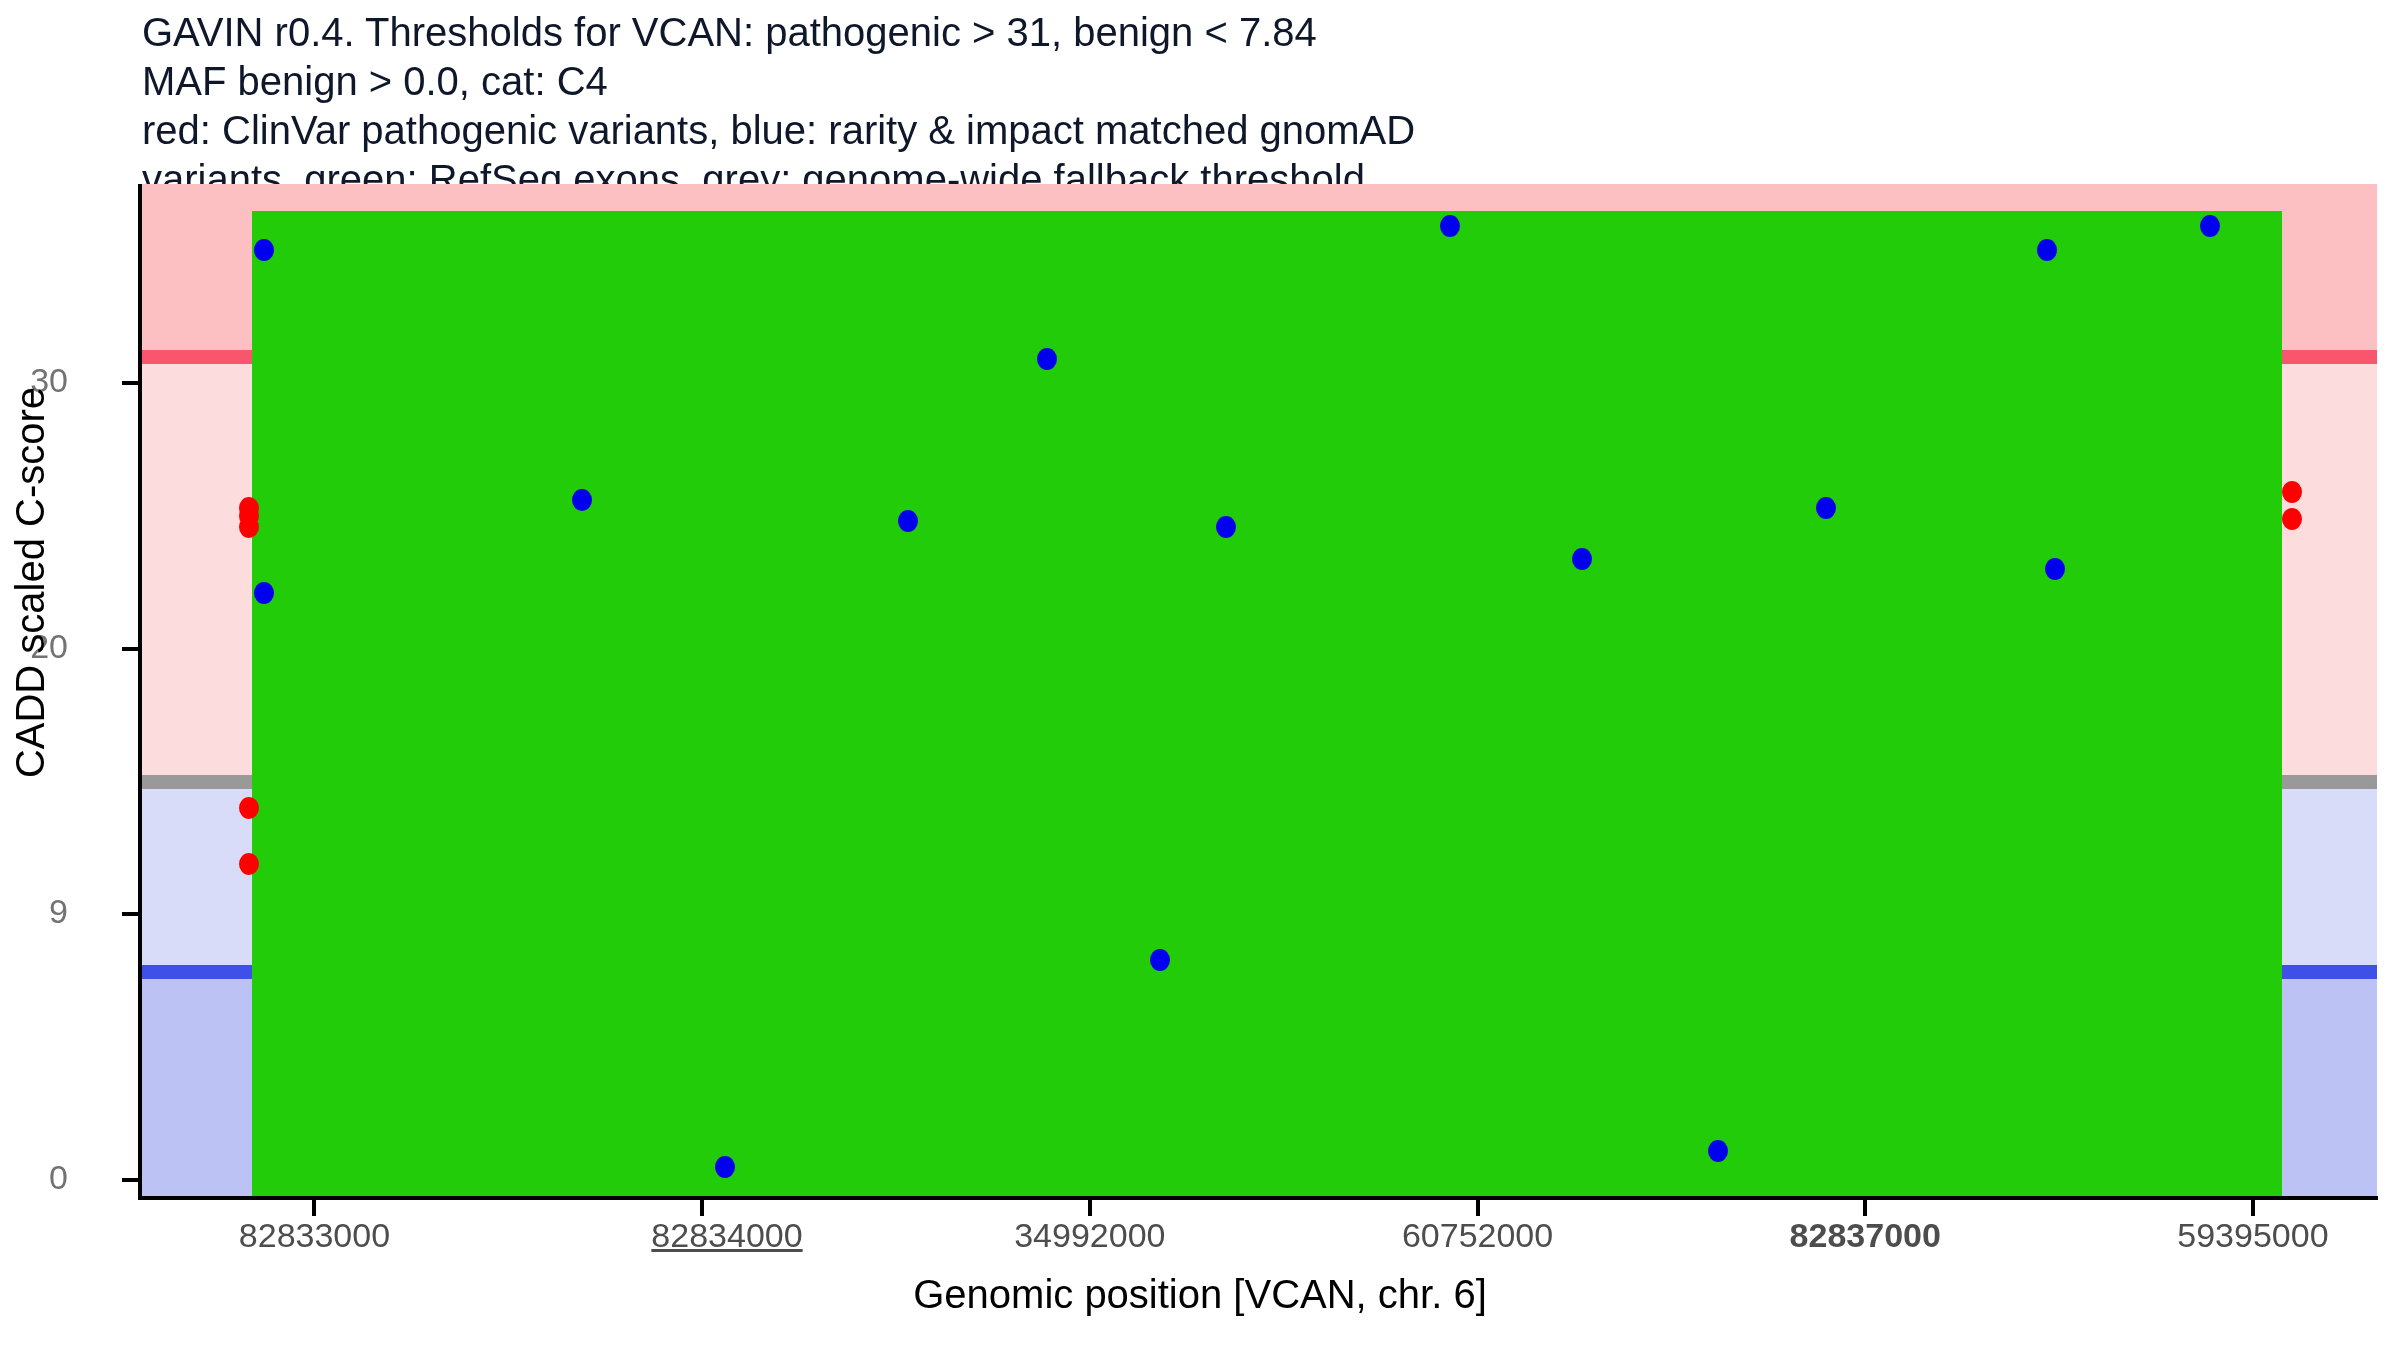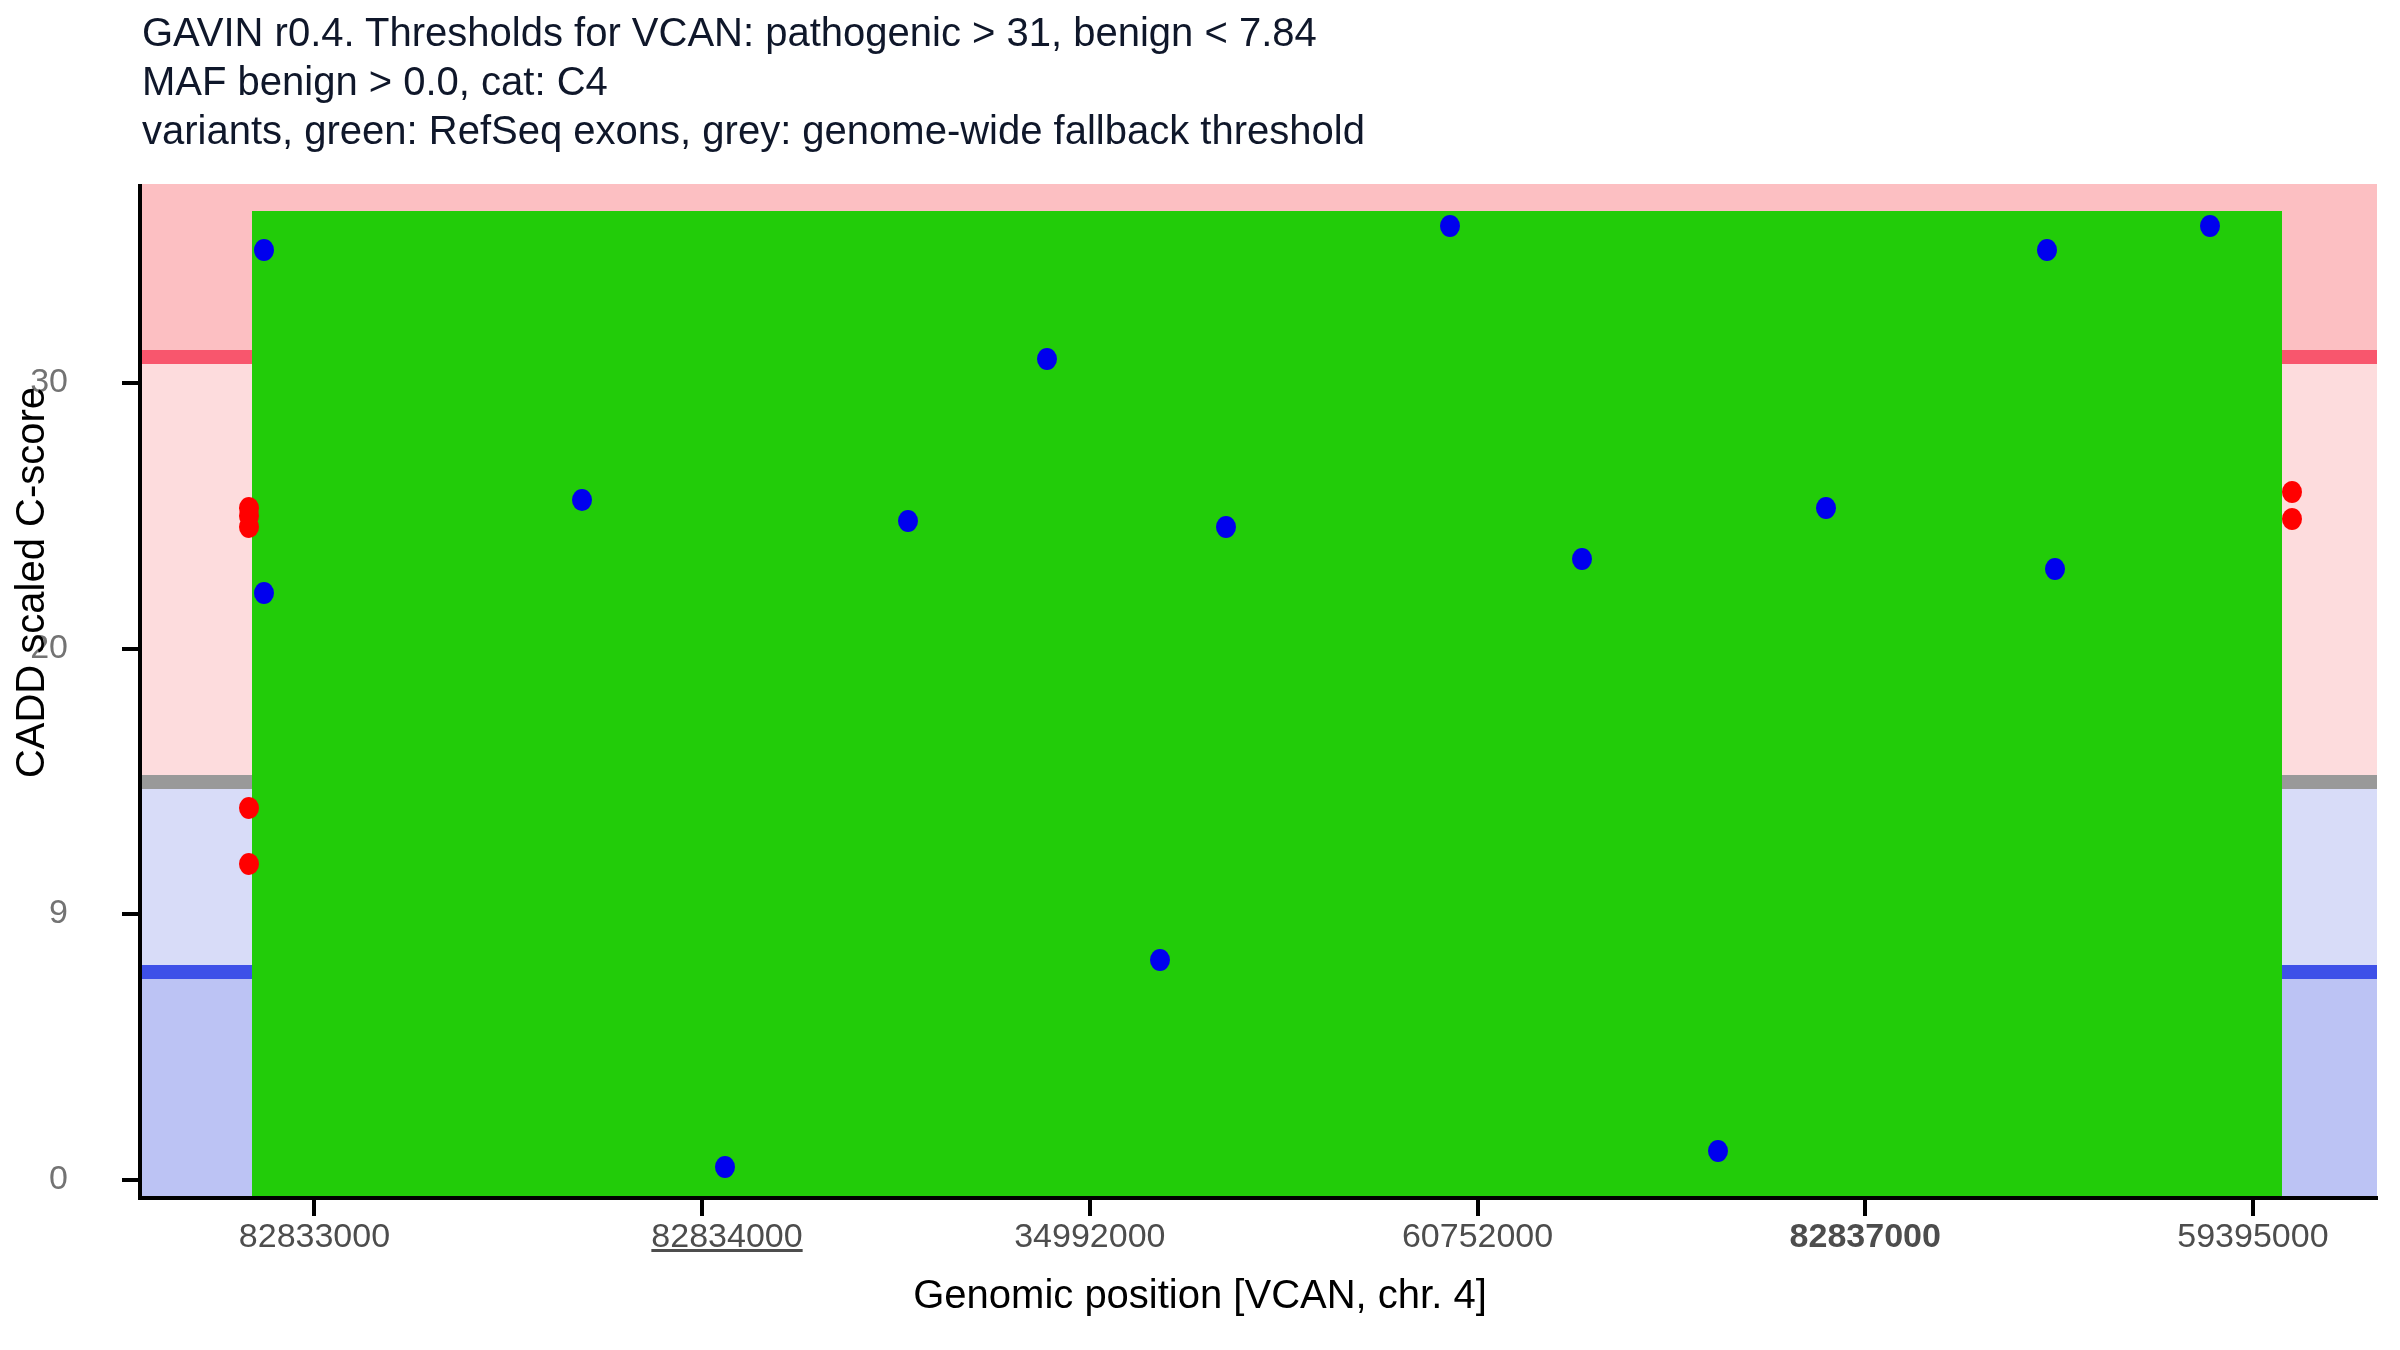--- a/index.html
+++ b/index.html
@@ -35,20 +35,21 @@
   .axis-title-y{position:absolute;left:-330px;top:560px;width:720px;text-align:center;font-size:40px;color:#000;transform:rotate(-90deg);transform-origin:center center;}
 </style>
 </head>
 <body>
 
 <div id="root">
 
   <div class="title-block">
     <div class="title-line">GAVIN r0.4. Thresholds for VCAN: pathogenic &gt; 31, benign &lt; 7.84</div>
     <div class="title-line">MAF benign &gt; 0.0, cat: C4</div>
+    <div class="title-line">red: ClinVar pathogenic variants, blue: rarity &amp; impact matched gnomAD</div>
     <div class="title-line">variants, green: RefSeq exons, grey: genome-wide fallback threshold</div>
   </div>
 
   <div class="panel" id="panel">
       <div class="band" style="top: 0px; height: 172.651px; background: rgb(252, 191, 194);"></div>
       <div class="band" style="top: 172.651px; height: 424.987px; background: rgb(253, 220, 221);"></div>
       <div class="band" style="top: 597.638px; height: 190.182px; background: rgb(216, 220, 248);"></div>
       <div class="band" style="top: 787.819px; height: 224.181px; background: rgb(188, 195, 244);"></div>
       <div class="thresh-line" style="top: 165.651px; height: 14px; background: rgb(248, 86, 109);"></div>
       <div class="thresh-line" style="top: 590.638px; height: 14px; background: rgb(153, 153, 153);"></div>
@@ -99,16 +100,16 @@
       <div class="tick xtick" style="left: 1087.85px;"></div>
       <div class="xlab" style="left: 1089.85px;">34992000</div>
       <div class="tick xtick" style="left: 1475.55px;"></div>
       <div class="xlab" style="left: 1477.55px;">60752000</div>
       <div class="tick xtick" style="left: 1863.24px;"></div>
       <div class="xlab" style="left: 1865.24px; font-weight: bold;">82837000</div>
       <div class="tick xtick" style="left: 2250.94px;"></div>
       <div class="xlab" style="left: 2252.94px;">59395000</div>
     </div>
 
-  <div class="axis-title-x">Genomic position [VCAN, chr. 4]</div>
+  <div class="axis-title-x">Genomic position [VCAN, chr. 6]</div>
   <div class="axis-title-y">CADD scaled C-score</div>
 
 </div>
 
 </body></html>

